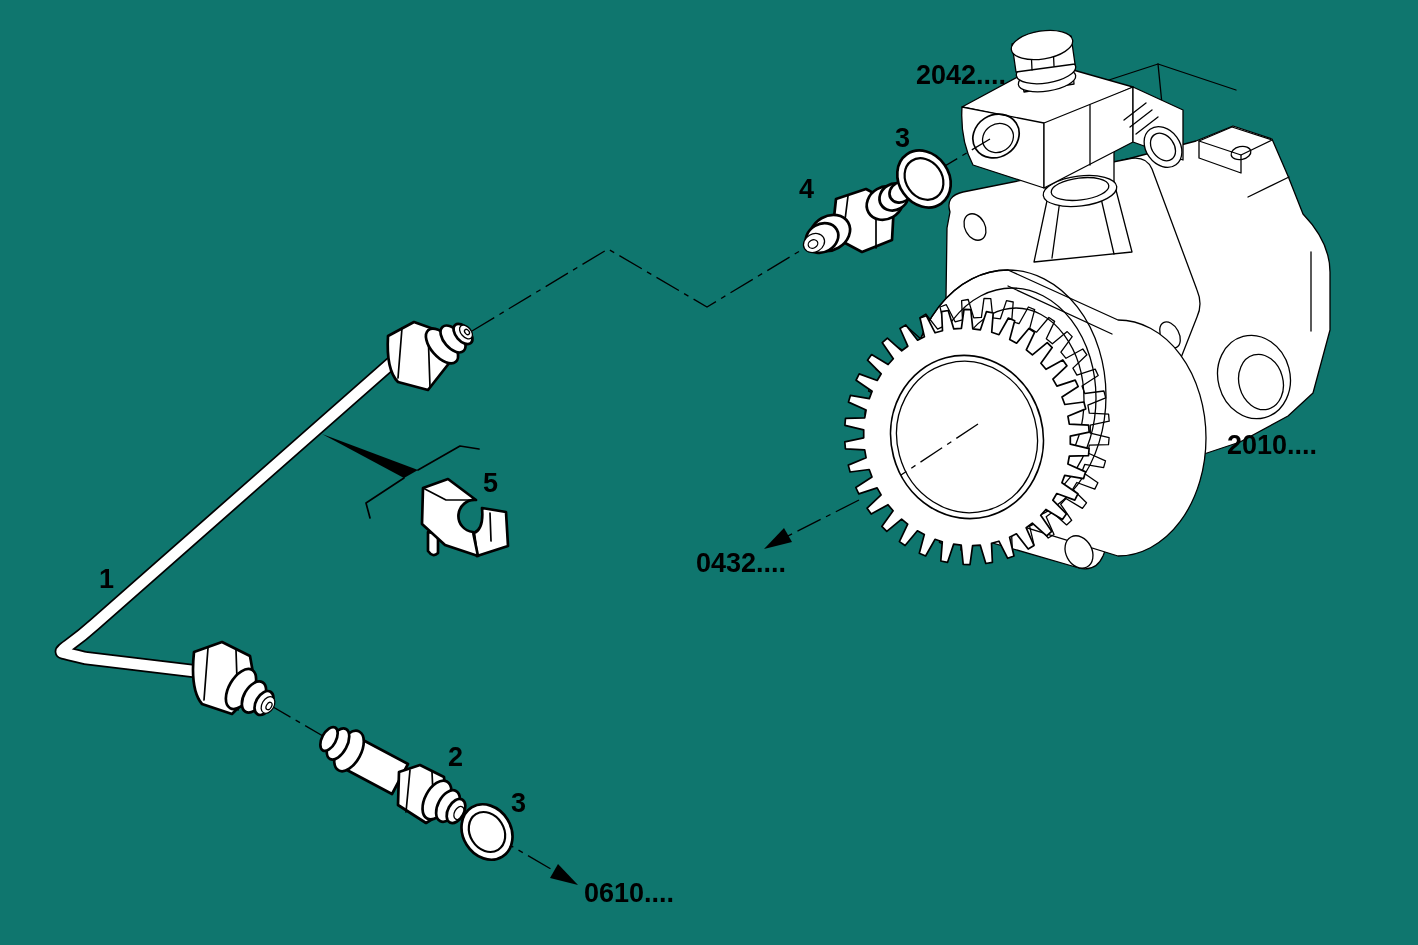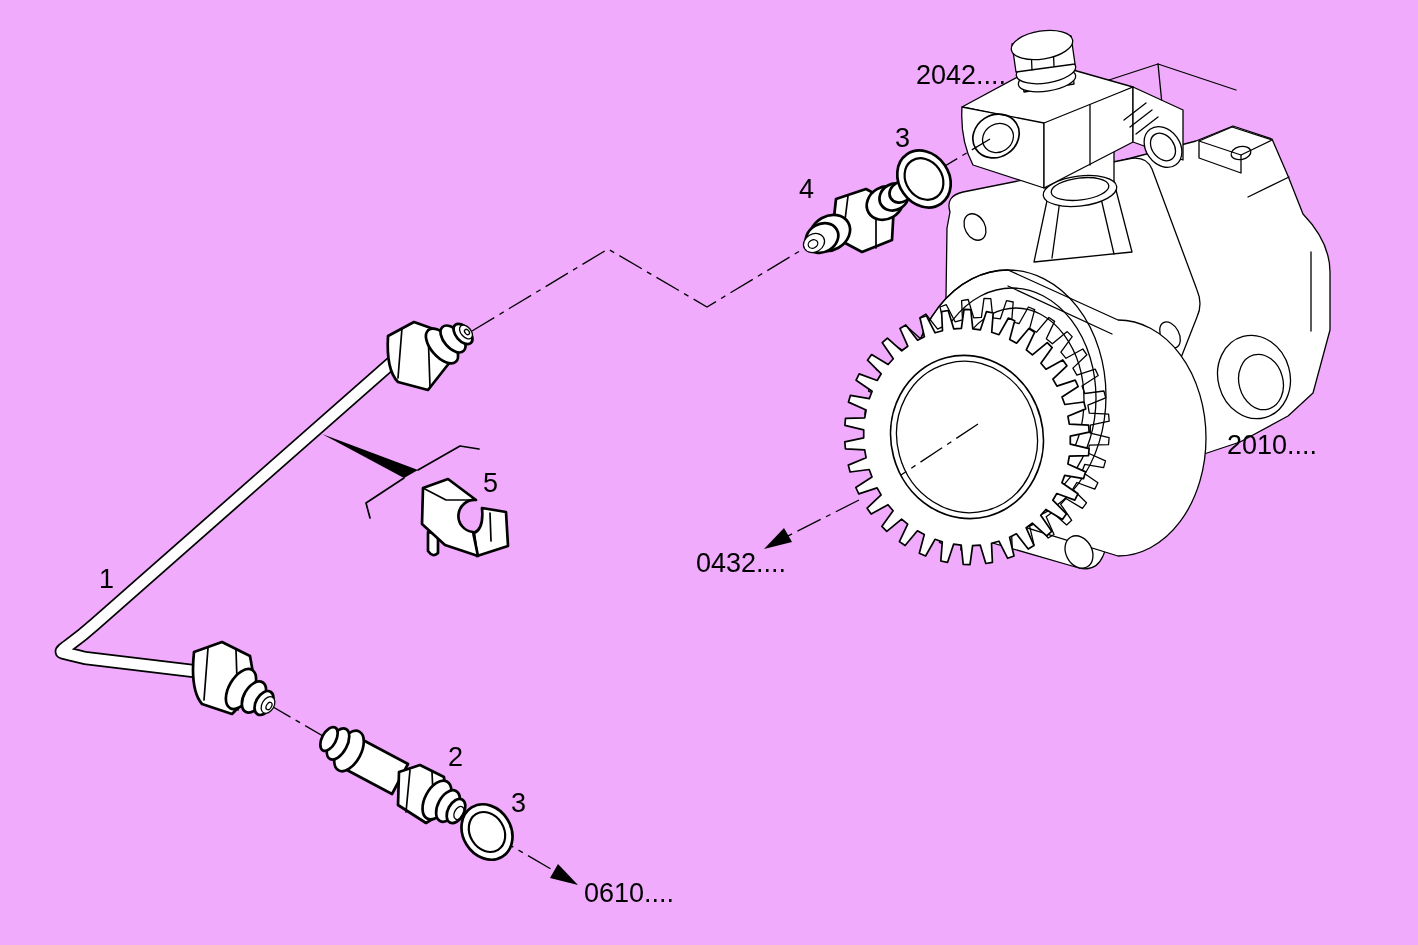--- a/index.html
+++ b/index.html
@@ -1,17 +1,17 @@
 <!DOCTYPE html>
 <html><head>
 <meta charset="utf-8">
 <title>Diagram</title>
 <style>
   html,body{margin:0;padding:0;background:#ffffff;}
-  .stage{width:1418px;height:945px;position:relative;background:#f0abfc;overflow:hidden;}
+  .stage{width:1418px;height:945px;position:relative;background:#0f766e;overflow:hidden;font-weight:bold;}
   svg{display:block;}
   .callout{font-family:"Liberation Sans", sans-serif;font-size:27px;fill:#000;}
   .thin  {fill:none;stroke:#000;stroke-width:1.3;stroke-linecap:round;stroke-linejoin:round;}
   .thinf {fill:#fff;stroke:#000;stroke-width:1.3;stroke-linecap:round;stroke-linejoin:round;}
   .med   {fill:none;stroke:#000;stroke-width:1.7;stroke-linecap:round;stroke-linejoin:round;}
   .heavyf{fill:#fff;stroke:#000;stroke-width:2.7;stroke-linecap:round;stroke-linejoin:round;}
   .cl{fill:none;stroke:#000;stroke-width:1.3;stroke-dasharray:26 6 5 6;}
   .arrow{fill:#000;stroke:none;}
 </style>
 </head>

